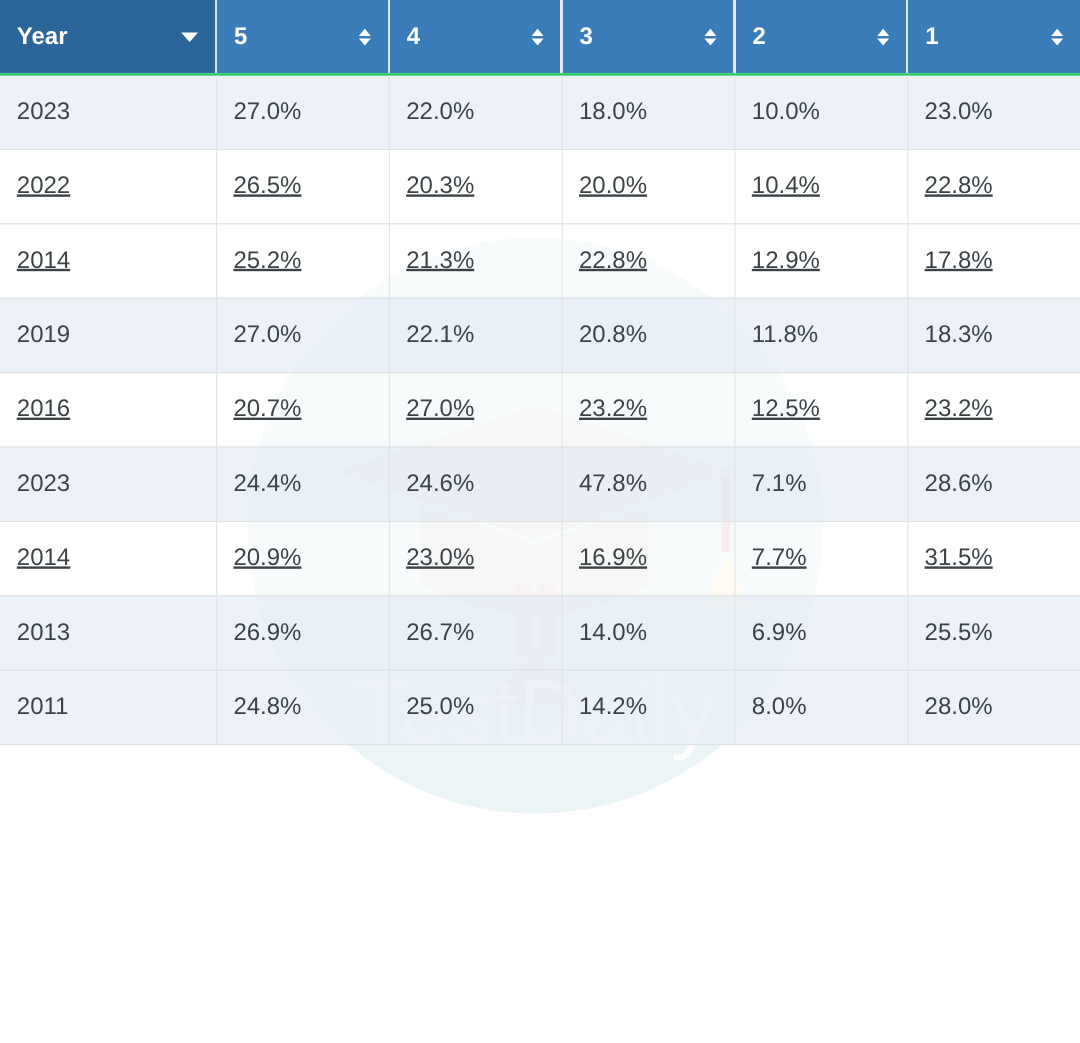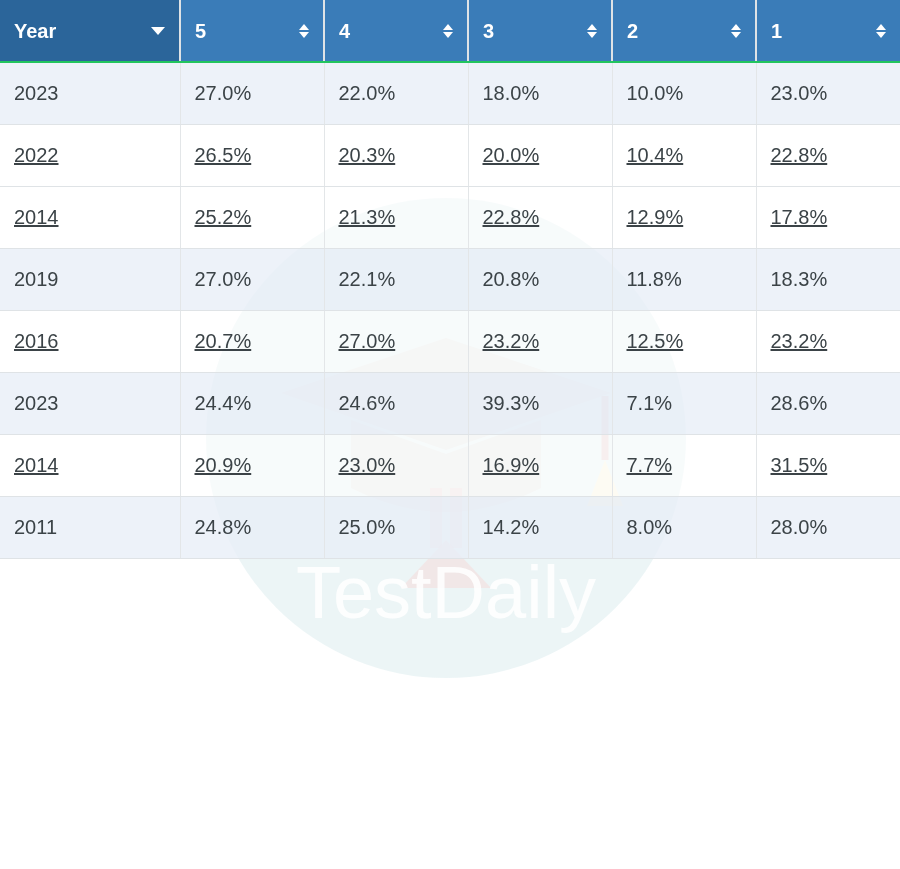--- a/index.html
+++ b/index.html
@@ -250,33 +250,41 @@
           <td>20.7%</td>
           <td>27.0%</td>
           <td>23.2%</td>
           <td>12.5%</td>
           <td>23.2%</td>
         </tr>
         <tr class="odd">
           <td>2023</td>
           <td>24.4%</td>
           <td>24.6%</td>
-          <td>39.3%</td>
+          <td>47.8%</td>
           <td>7.1%</td>
           <td>28.6%</td>
         </tr>
         <tr class="even">
           <td>2014</td>
           <td>20.9%</td>
           <td>23.0%</td>
           <td>16.9%</td>
           <td>7.7%</td>
           <td>31.5%</td>
         </tr>
         <tr class="odd">
+          <td>2013</td>
+          <td>26.9%</td>
+          <td>26.7%</td>
+          <td>14.0%</td>
+          <td>6.9%</td>
+          <td>25.5%</td>
+        </tr>
+        <tr class="odd">
           <td>2011</td>
           <td>24.8%</td>
           <td>25.0%</td>
           <td>14.2%</td>
           <td>8.0%</td>
           <td>28.0%</td>
         </tr>
       </tbody>
   </table>
 </div>

